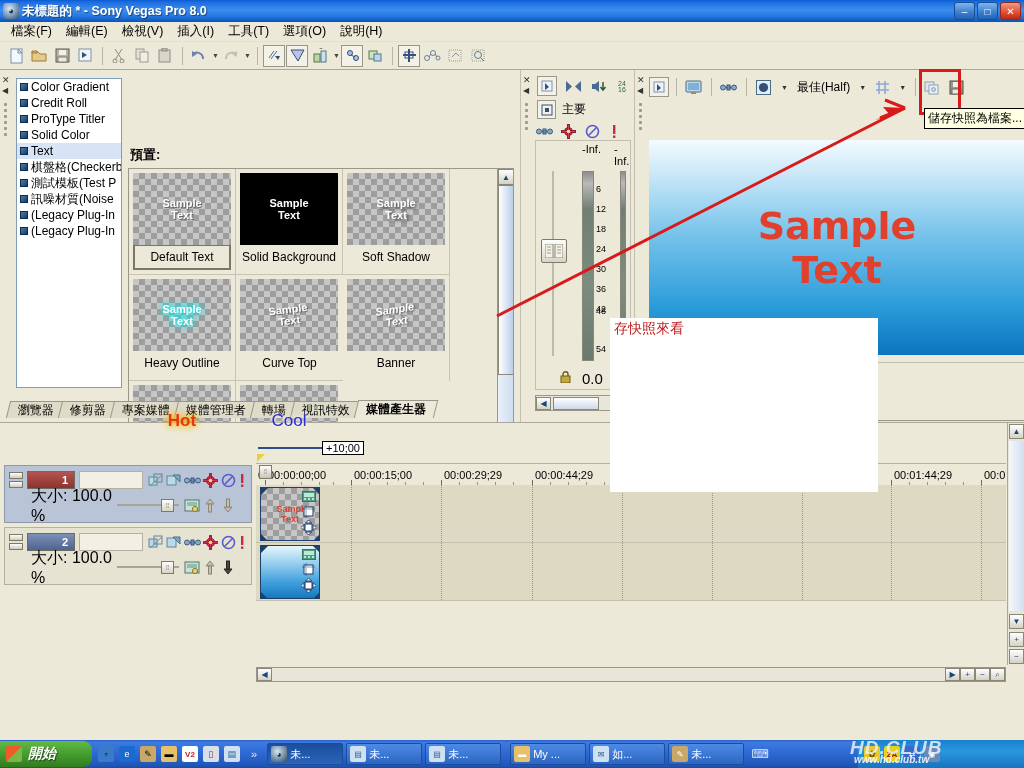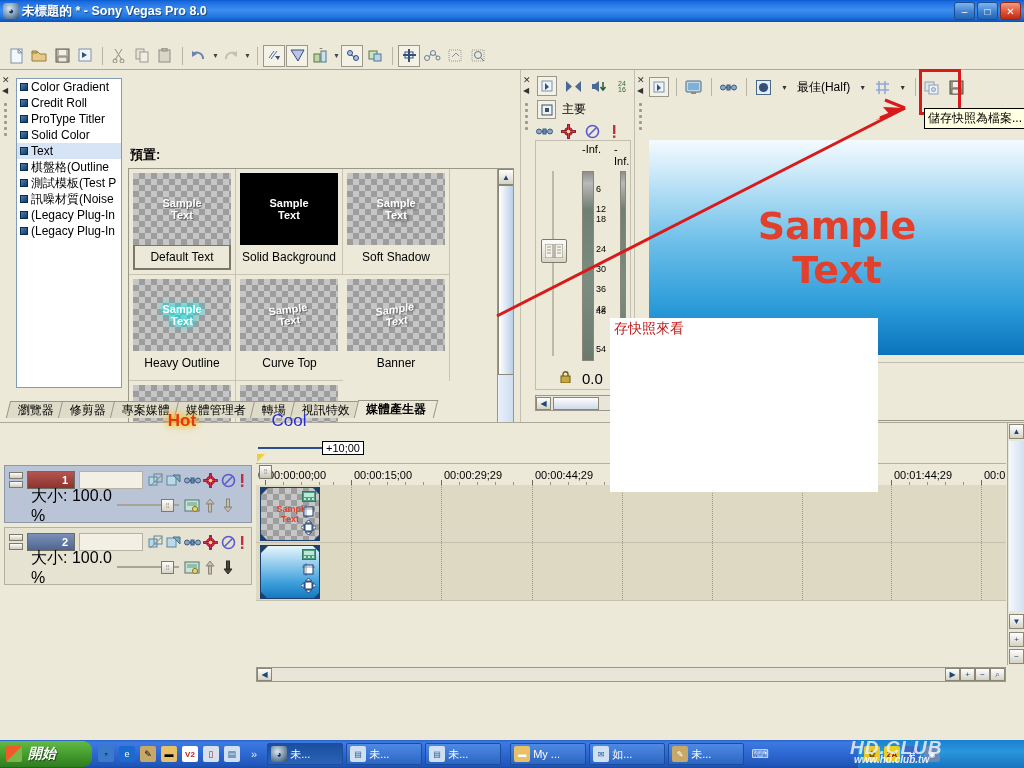--- a/index.html
+++ b/index.html
@@ -252,20 +252,29 @@
   <div class="titlebar">
     <div class="tb-icon">◕</div>
     <div class="tb-title">未標題的 * - Sony Vegas Pro 8.0</div>
     <div class="tb-btns">
       <div class="tb-btn">–</div>
       <div class="tb-btn">□</div>
       <div class="tb-btn close">✕</div>
     </div>
   </div>
 
+  <div class="menubar">
+    <div class="menu-item">檔案(F)</div>
+    <div class="menu-item">編輯(E)</div>
+    <div class="menu-item">檢視(V)</div>
+    <div class="menu-item">插入(I)</div>
+    <div class="menu-item">工具(T)</div>
+    <div class="menu-item">選項(O)</div>
+    <div class="menu-item">說明(H)</div>
+  </div>
 
   <div class="toolbar">
     <div class="tbtn">
       <svg width="15" height="16">
           <rect x="2" y="1" width="11" height="14" fill="#f4f8fd" stroke="#7b93ad"></rect>
           <path d="M9 1 L13 5 L9 5 Z" fill="#cfe0f0" stroke="#7b93ad"></path>
         </svg>
     </div>
     <div class="tbtn">
       <svg width="17" height="15">
@@ -417,21 +426,21 @@
         <div class="pl-item">
             <span class="pl-ico"></span>
             <span>Solid Color</span>
           </div>
         <div class="pl-item sel">
             <span class="pl-ico"></span>
             <span>Text</span>
           </div>
         <div class="pl-item">
             <span class="pl-ico"></span>
-            <span>棋盤格(Outline</span>
+            <span>棋盤格(Checkerb</span>
           </div>
         <div class="pl-item">
             <span class="pl-ico"></span>
             <span>測試模板(Test P</span>
           </div>
         <div class="pl-item">
             <span class="pl-ico"></span>
             <span>訊噪材質(Noise</span>
           </div>
         <div class="pl-item">
@@ -643,21 +652,21 @@
               <path d="M2 3 h4 M2 6 h4 M2 9 h4 M12 3 h4 M12 6 h4 M12 9 h4" stroke="#9d9a8c"></path>
             </svg>
         </div>
 
         <div class="meter" style="left:46px;"></div>
         <div class="meter" style="left:84px; width:6px;"></div>
 
         <div class="meterscale" style="left:60px;">
           <div class="msl" style="top:13px;">6</div>
           <div class="msl" style="top:33px;">12</div>
-          <div class="msl" style="top:43px;">18</div>
+          <div class="msl" style="top:53px;">18</div>
           <div class="msl" style="top:73px;">24</div>
           <div class="msl" style="top:93px;">30</div>
           <div class="msl" style="top:113px;">36</div>
           <div class="msl" style="top:133px;">42</div>
           <div class="msl" style="top:135px;">48</div>
           <div class="msl" style="top:173px;">54</div>
         </div>
 
         <div class="lock">
           <svg width="11" height="12">

